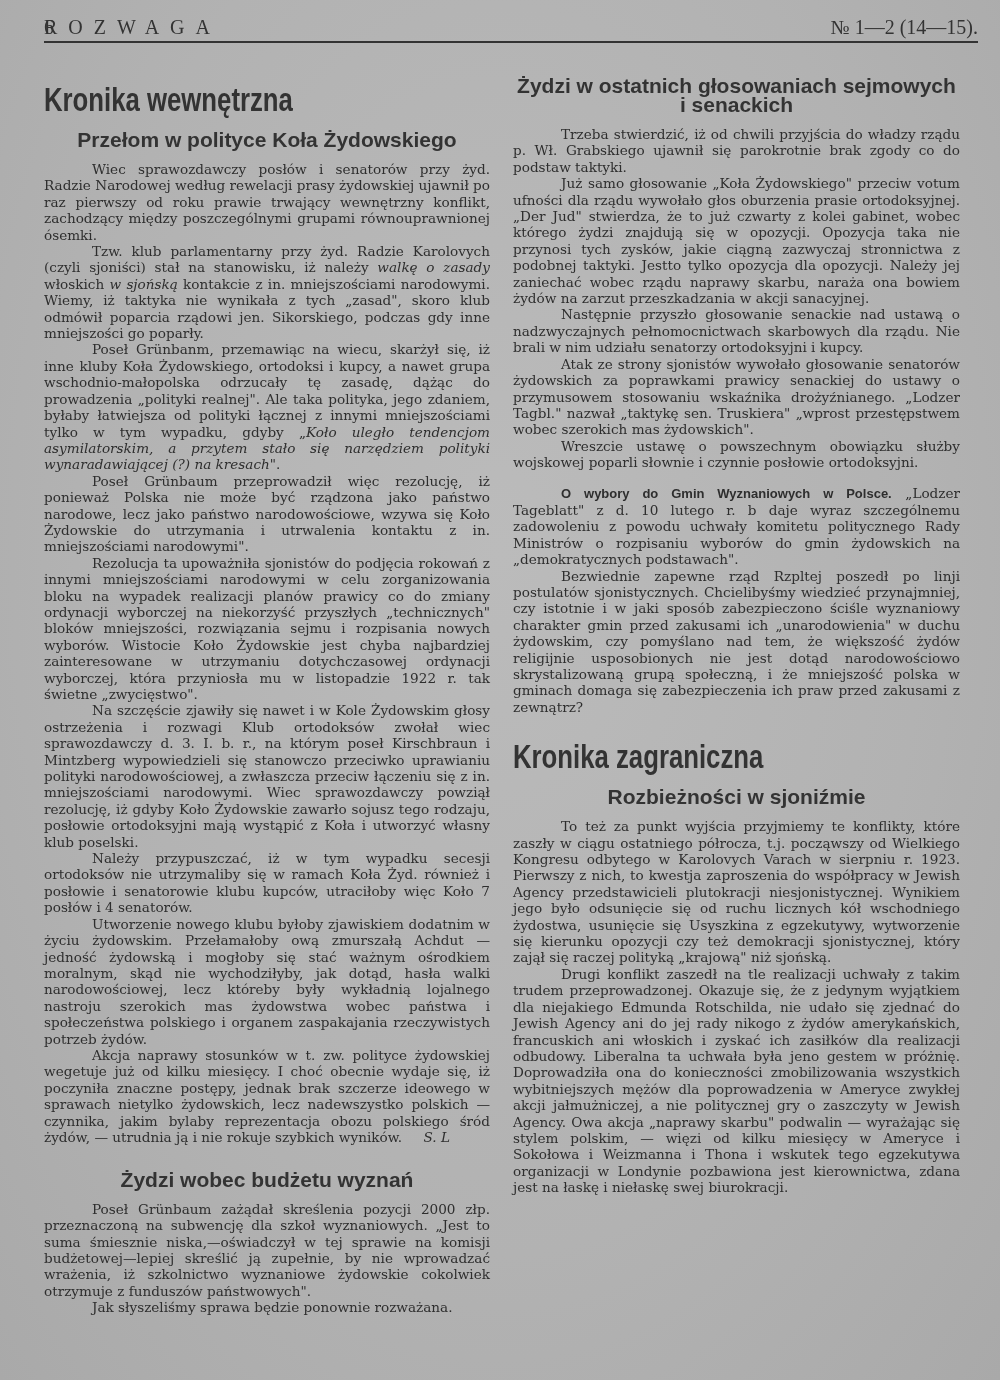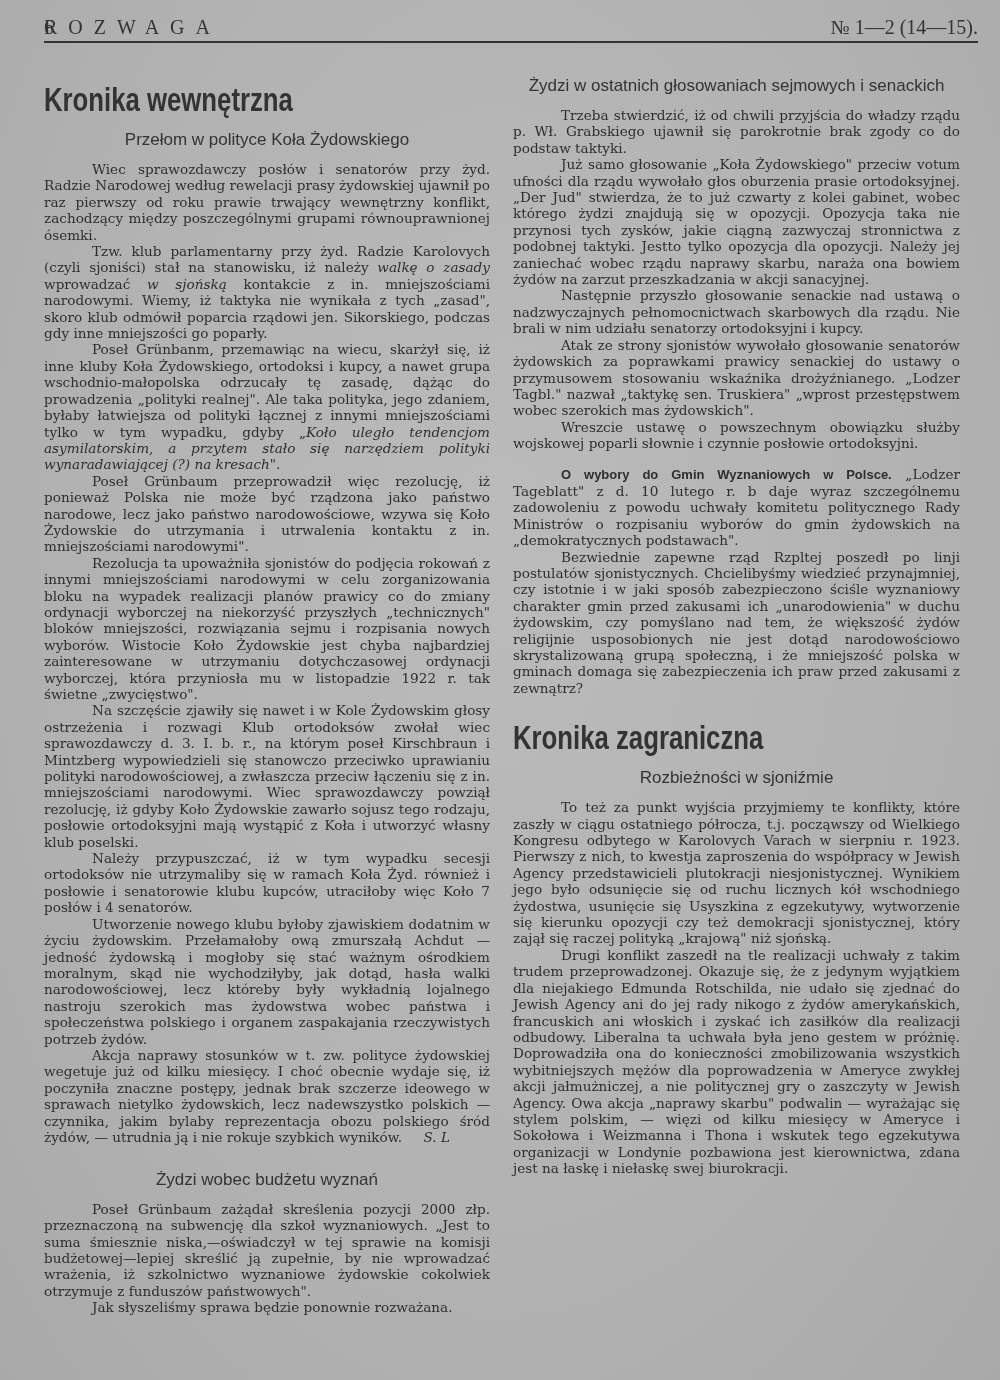--- a/index.html
+++ b/index.html
@@ -29,22 +29,22 @@
   }
   .col.left { left: 44px; }
   .col.right { left: 513px; width: 447px; }
   .section-title {
     font-family: "Liberation Sans", sans-serif; font-weight: bold;
     font-size: 33px; line-height: 40px; margin: 8px 0 10px 0;
     transform: scaleX(0.78); transform-origin: left; white-space: nowrap;
     color: #333;
   }
   .article-title {
-    font-family: "Liberation Sans", sans-serif; font-weight: normal;
-    font-size: 17px; line-height: 19px; text-align: center;
+    font-family: "Liberation Sans", sans-serif; font-weight: bold;
+    font-size: 21px; line-height: 19px; text-align: center;
     margin: 10px 0 12px 0; color: #333;
   }
   p { margin: 0; text-indent: 48px; }
   .lead { font-family: "Liberation Sans", sans-serif; font-weight: bold; font-size: 13px; }
   .sig { text-align: right; font-style: italic; padding-right: 40px; margin-top: -16px; }
   .gap { height: 14px; }
   em { font-style: italic; }
 </style>
 </head>
 <body>
@@ -56,21 +56,21 @@
     <span class="masthead">ROZWAGA</span>
     <span class="issue">№ 1—2 (14—15).</span>
   </div>
   <div class="head-rule"></div>
 
   <div class="col left">
     <div class="section-title">Kronika wewnętrzna</div>
 
     <div class="article-title">Przełom w polityce Koła Żydowskiego</div>
     <p>Wiec sprawozdawczy posłów i senatorów przy żyd. Radzie Narodowej według rewelacji prasy żydowskiej ujawnił po raz pierwszy od roku prawie trwający wewnętrzny konflikt, zachodzący między poszczególnymi grupami równouprawnionej ósemki.</p>
-    <p><span>Tzw. klub parlamentarny przy żyd. Radzie Karolovych (czyli sjoniści) stał na stanowisku, iż należy </span><em>walkę o zasady</em><span> wprowadzać </span><em>w sjońską</em><span> kontakcie z in. mniejszościami narodowymi. Wiemy, iż taktyka nie wynikała z tych „zasad", skoro klub odmówił poparcia rządowi jen. Sikorskiego, podczas gdy inne mniejszości go poparły.</span></p>
+    <p><span>Tzw. klub parlamentarny przy żyd. Radzie Karolovych (czyli sjoniści) stał na stanowisku, iż należy </span><em>walkę o zasady</em><span> włoskich </span><em>w sjońską</em><span> kontakcie z in. mniejszościami narodowymi. Wiemy, iż taktyka nie wynikała z tych „zasad", skoro klub odmówił poparcia rządowi jen. Sikorskiego, podczas gdy inne mniejszości go poparły.</span></p>
     <p><span>Poseł Grünbanm, przemawiąc na wiecu, skarżył się, iż inne kluby Koła Żydowskiego, ortodoksi i kupcy, a nawet grupa wschodnio-małopolska odrzucały tę zasadę, dążąc do prowadzenia „polityki realnej". Ale taka polityka, jego zdaniem, byłaby łatwiejsza od polityki łącznej z innymi mniejszościami tylko w tym wypadku, gdyby „</span><em>Koło uległo tendencjom asymilatorskim, a przytem stało się narzędziem polityki wynaradawiającej (?) na kresach</em><span>".</span></p>
     <p>Poseł Grünbaum przeprowadził więc rezolucję, iż ponieważ Polska nie może być rządzona jako państwo narodowe, lecz jako państwo narodowościowe, wzywa się Koło Żydowskie do utrzymania i utrwalenia kontaktu z in. mniejszościami narodowymi".</p>
     <p>Rezolucja ta upoważniła sjonistów do podjęcia rokowań z innymi mniejszościami narodowymi w celu zorganizowania bloku na wypadek realizacji planów prawicy co do zmiany ordynacji wyborczej na niekorzyść przyszłych „technicznych" bloków mniejszości, rozwiązania sejmu i rozpisania nowych wyborów. Wistocie Koło Żydowskie jest chyba najbardziej zainteresowane w utrzymaniu dotychczasowej ordynacji wyborczej, która przyniosła mu w listopadzie 1922 r. tak świetne „zwycięstwo".</p>
     <p>Na szczęście zjawiły się nawet i w Kole Żydowskim głosy ostrzeżenia i rozwagi Klub ortodoksów zwołał wiec sprawozdawczy d. 3. I. b. r., na którym poseł Kirschbraun i Mintzberg wypowiedzieli się stanowczo przeciwko uprawianiu polityki narodowościowej, a zwłaszcza przeciw łączeniu się z in. mniejszościami narodowymi. Wiec sprawozdawczy powziął rezolucję, iż gdyby Koło Żydowskie zawarło sojusz tego rodzaju, posłowie ortodoksyjni mają wystąpić z Koła i utworzyć własny klub poselski.</p>
     <p>Należy przypuszczać, iż w tym wypadku secesji ortodoksów nie utrzymaliby się w ramach Koła Żyd. również i posłowie i senatorowie klubu kupców, utraciłoby więc Koło 7 posłów i 4 senatorów.</p>
     <p>Utworzenie nowego klubu byłoby zjawiskiem dodatnim w życiu żydowskim. Przełamałoby ową zmurszałą Achdut — jedność żydowską i mogłoby się stać ważnym ośrodkiem moralnym, skąd nie wychodziłyby, jak dotąd, hasła walki narodowościowej, lecz któreby były wykładnią lojalnego nastroju szerokich mas żydowstwa wobec państwa i społeczeństwa polskiego i organem zaspakajania rzeczywistych potrzeb żydów.</p>
     <p>Akcja naprawy stosunków w t. zw. polityce żydowskiej wegetuje już od kilku miesięcy. I choć obecnie wydaje się, iż poczyniła znaczne postępy, jednak brak szczerze ideowego w sprawach nietylko żydowskich, lecz nadewszystko polskich — czynnika, jakim bylaby reprezentacja obozu polskiego śród żydów, — utrudnia ją i nie rokuje szybkich wyników.</p>
     <div class="sig">S. L</div>
 
     <div class="gap"></div>

